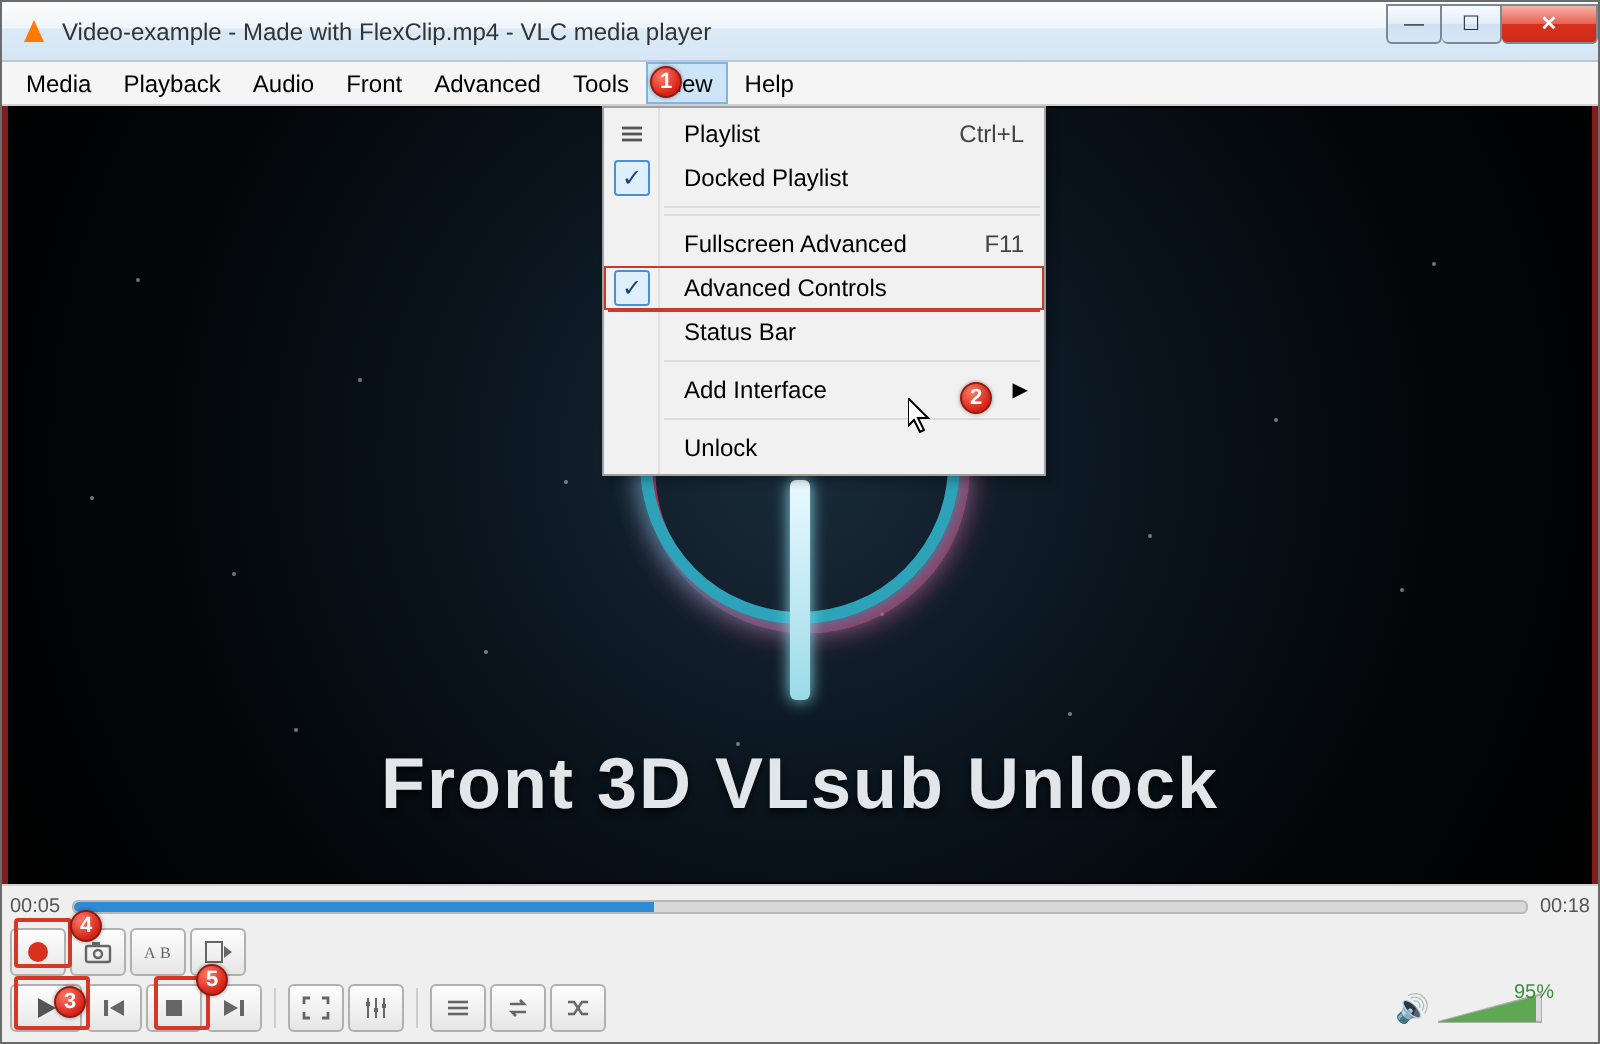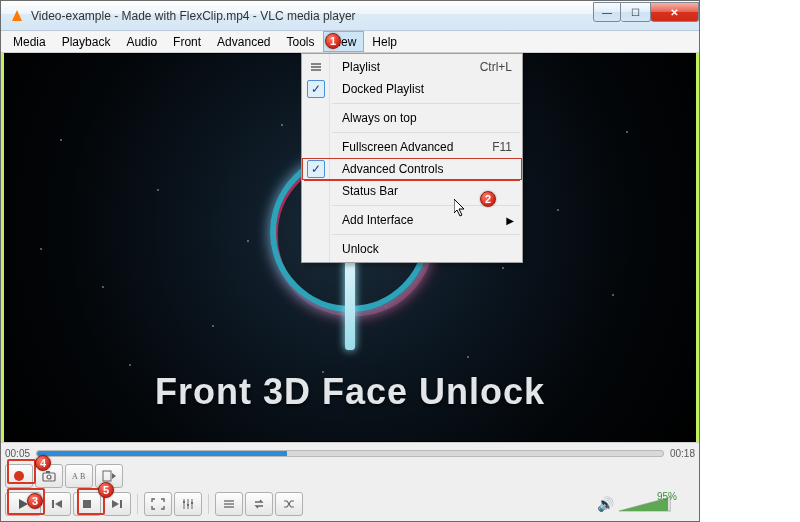--- a/index.html
+++ b/index.html
@@ -1,17 +1,17 @@
 <!DOCTYPE html>
 <html><head>
 <meta charset="utf-8">
 <style>
 html,body{margin:0;padding:0;font-family:"Segoe UI",Tahoma,sans-serif;font-size:12px;color:#000;background:#fff}
 *{box-sizing:border-box}
-.window{width:700px;height:522px;border:1px solid #6b6b6b;display:flex;flex-direction:column;position:relative;background:#bef264}
+.window{width:800px;height:522px;border:1px solid #6b6b6b;display:flex;flex-direction:column;position:relative;background:#7f1d1d}
 .titlebar{height:30px;background:linear-gradient(180deg,#fdfdfd 0%,#eef5fb 45%,#dbeaf6 46%,#d6e6f5 100%);display:flex;align-items:center;border-bottom:1px solid #b9c9d9;position:relative}
 .titlebar .app-icon{width:16px;height:16px;margin:0 6px 0 8px;display:flex;align-items:center;justify-content:center}
 .titlebar .cone{width:0;height:0;border-left:5px solid transparent;border-right:5px solid transparent;border-bottom:11px solid #ff7a00}
 .titlebar .title{flex:1;white-space:nowrap;overflow:hidden;text-overflow:ellipsis;color:#333}
 .winbtns{display:flex;height:20px;align-self:flex-start;margin-top:1px}
 .winbtn{width:30px;height:20px;display:flex;align-items:center;justify-content:center;border:1px solid #7c8894;border-left:none;background:linear-gradient(180deg,#f7fbff 0%,#e3eef8 49%,#cfe2f3 50%,#d5e7f6 100%);color:#2b2b2b;font-size:10px;border-bottom-left-radius:3px;border-bottom-right-radius:3px}
 .winbtn:first-child{border-left:1px solid #7c8894;width:28px}
 .winbtn:last-child{width:48px;background:linear-gradient(180deg,#f8b2a6 0%,#e86255 49%,#d8311e 50%,#cf2a18 100%);color:#fff;font-weight:bold}
 .menubar{height:22px;background:#f5f5f5;border-bottom:1px solid #d0d0d0;display:flex;align-items:stretch;padding:0 4px;position:relative}
 .menuitem{padding:0 8px;display:flex;align-items:center;cursor:default}
@@ -97,21 +97,21 @@
       <span class="dot" style="left:18%;top:80%"></span>
         <span class="dot" style="left:46%;top:82%"></span>
       <span class="dot" style="left:67%;top:78%"></span>
         <span class="dot" style="left:90%;top:20%"></span>
       <span class="dot" style="left:5%;top:50%"></span>
         <span class="dot" style="left:35%;top:48%"></span>
     </div>
     <div class="keyring pink"></div>
     <div class="keyring"></div>
     <div class="keybar"></div>
-    <div class="frontlabel">Front 3D Face Unlock</div>
+    <div class="frontlabel">Front 3D VLsub Unlock</div>
   </div>
 
   <div class="bottom">
     <div class="timebar">
       <span class="time">00:05</span>
       <div class="seek">
           <div class="fill"></div>
         </div>
       <span class="time">00:18</span>
     </div>
@@ -227,23 +227,20 @@
             </svg>
         </span>
         <span>Playlist</span>
         <span class="shortcut">Ctrl+L</span>
       </div>
       <div class="dd-row">
         <span class="dd-check">✓</span>
         <span>Docked Playlist</span>
       </div>
       <div class="dd-sep"></div>
-      <div class="dd-row">
-        <span>Always on top</span>
-      </div>
       <div class="dd-sep"></div>
       <div class="dd-row">
         <span>Fullscreen Advanced</span>
         <span class="shortcut">F11</span>
       </div>
       <div class="dd-row highlight">
         <span class="dd-check">✓</span>
         <span>Advanced Controls</span>
         <span class="dd-underline"></span>
       </div>

